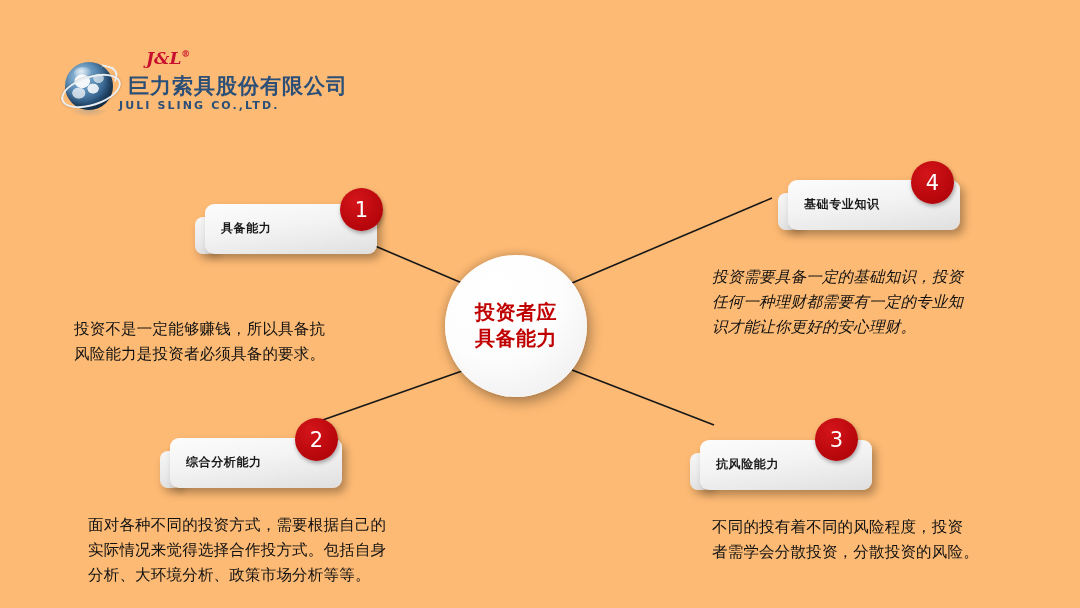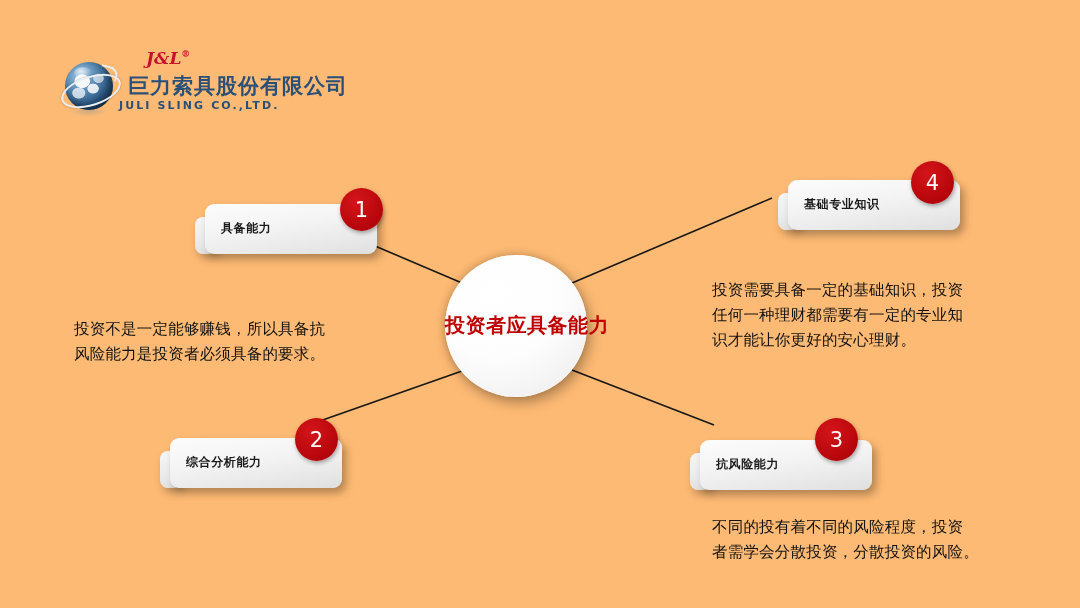--- a/index.html
+++ b/index.html
@@ -143,22 +143,23 @@
     top: 255px;
     width: 142px;
     height: 142px;
     border-radius: 50%;
     background: radial-gradient(circle at 36% 26%, #ffffff 0%, #fdfdfd 48%, #f2f2f2 78%, #e6e6e6 100%);
     box-shadow:
       3px 5px 13px rgba(0,0,0,0.34),
       -2px -2px 7px rgba(0,0,0,0.10),
       inset 0 0 2px rgba(255,255,255,0.9);
     display: flex;
-    flex-direction: row;
+    flex-direction: column;
     align-items: center;
+    justify-content: center;
     z-index: 5;
   }
   .center-circle .cc-line {
     font-size: 20px;
     font-weight: bold;
     color: #c00000;
     line-height: 1.28;
     letter-spacing: 0.5px;
     white-space: nowrap;
   }
@@ -235,21 +236,21 @@
     font-size: 15.5px;
     color: #111111;
     line-height: 1.62;
     white-space: pre-line;
     letter-spacing: 0.2px;
     z-index: 3;
   }
   #desc-1 { left: 74px;  top: 297px; width: 330px; margin-top: 20px; }
   #desc-2 { left: 88px;  top: 513px; width: 352px; }
   #desc-3 { left: 712px; top: 515px; width: 318px; }
-  #desc-4 { left: 712px; top: 278px; width: 300px; }
+  #desc-4 { left: 712px; top: 265px; width: 300px; font-style: italic; }
 </style>
 </head>
 <body>
 
 <div id="slide">
 
   <div class="logo-block">
     <div class="logo-globe">
       <div class="sphere"></div>
       <div class="ring"></div>
@@ -281,20 +282,23 @@
   </div>
   <div class="desc" id="desc-1">投资不是一定能够赚钱，所以具备抗
 风险能力是投资者必须具备的要求。</div>
 
   <div class="node-box" id="node-2">
     <div class="box-tab"></div>
     <div class="box-shape"></div>
     <div class="box-label">综合分析能力</div>
     <div class="badge">2</div>
   </div>
+  <div class="desc" id="desc-2">面对各种不同的投资方式，需要根据自己的
+实际情况来觉得选择合作投方式。包括自身
+分析、大环境分析、政策市场分析等等。</div>
 
   <div class="node-box" id="node-3">
     <div class="box-tab"></div>
     <div class="box-shape"></div>
     <div class="box-label">抗风险能力</div>
     <div class="badge">3</div>
   </div>
   <div class="desc" id="desc-3">不同的投有着不同的风险程度，投资
 者需学会分散投资，分散投资的风险。</div>
 

